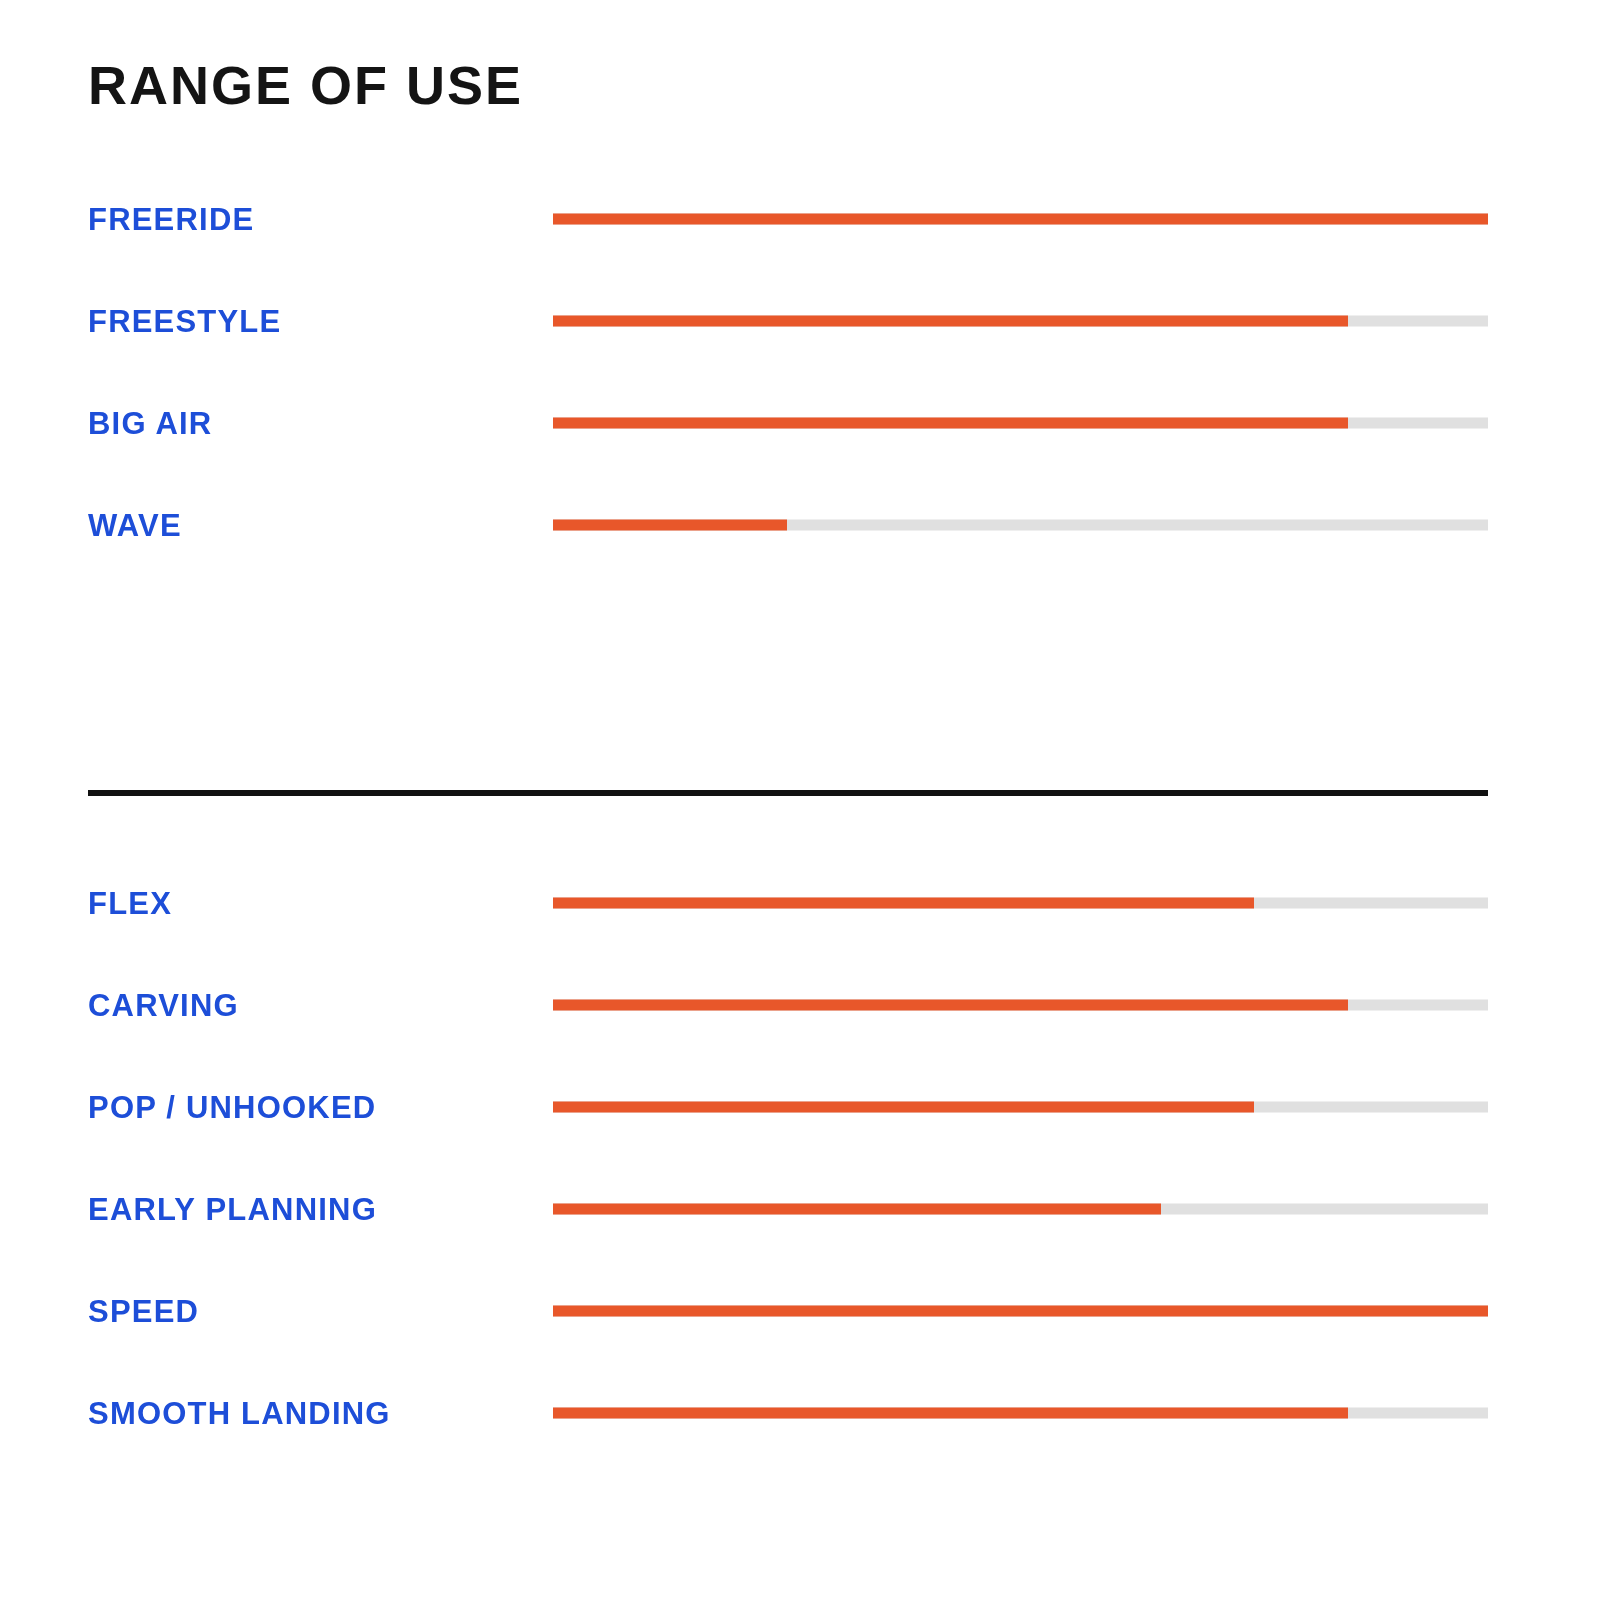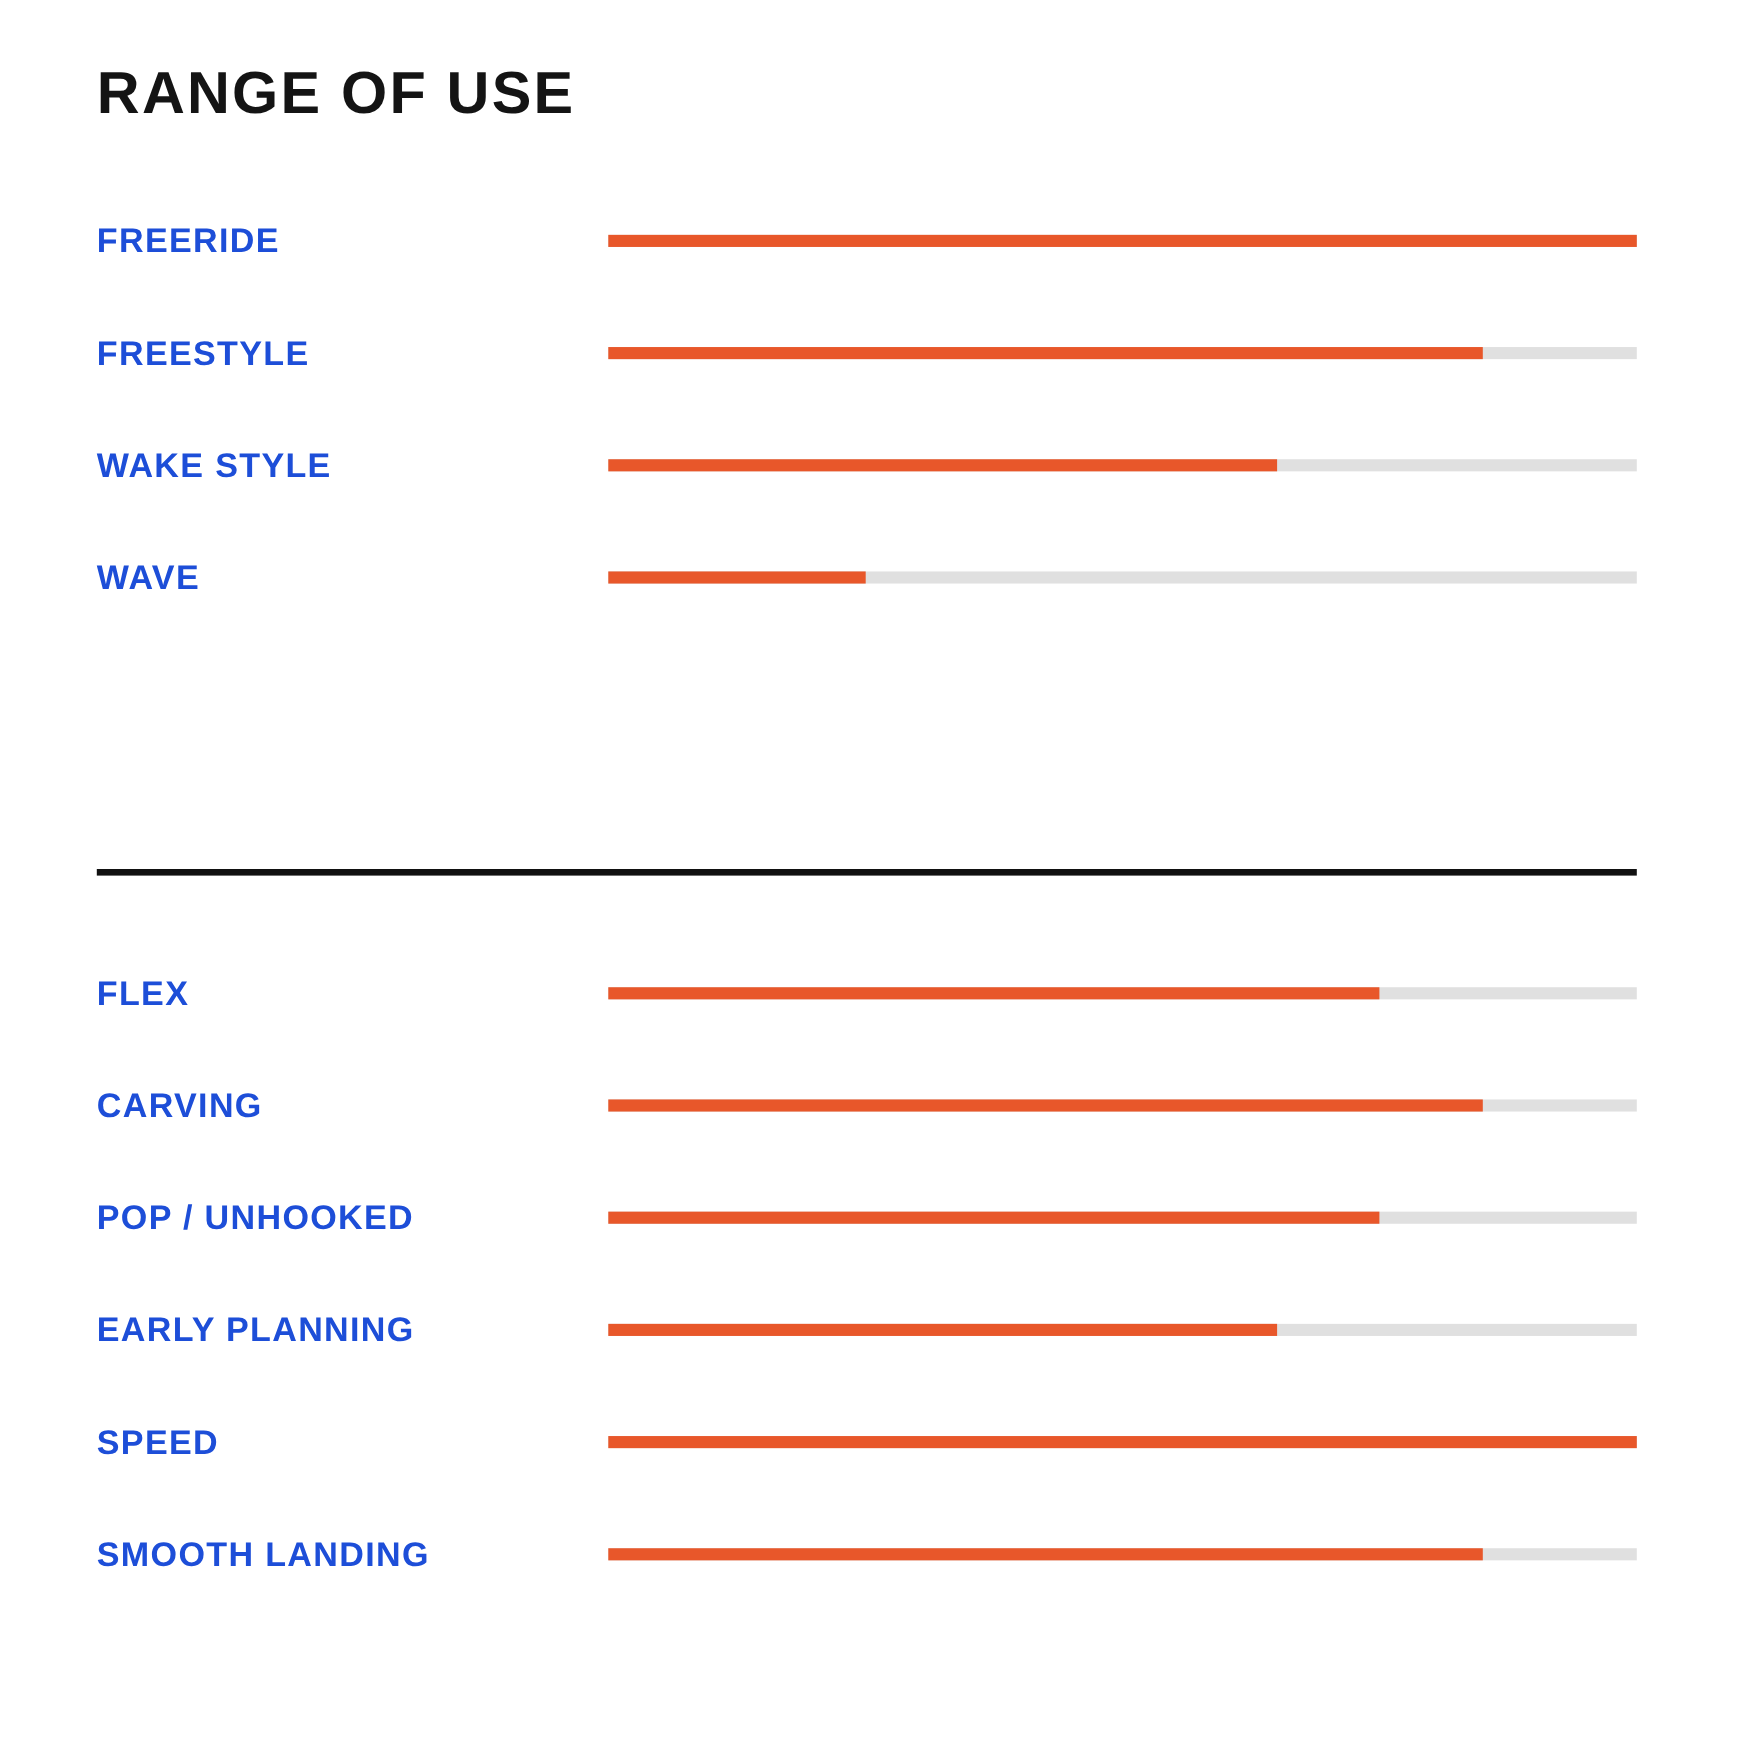--- a/index.html
+++ b/index.html
@@ -101,27 +101,27 @@
       </div>
     </div>
 
     <div class="row">
       <div class="row-label">FREESTYLE</div>
       <div class="bar-track" style="background: rgb(224, 224, 224);">
         <div class="bar-fill" style="width: 85%; background: rgb(232, 87, 42);"></div>
       </div>
     </div>
 
-
     <div class="row">
-      <div class="row-label">WAKE STYLE</div>
+      <div class="row-label">BIG AIR</div>
       <div class="bar-track" style="background: rgb(224, 224, 224);">
-        <div class="bar-fill" style="width: 65%; background: rgb(232, 87, 42);"></div>
+        <div class="bar-fill" style="width: 85%; background: rgb(232, 87, 42);"></div>
       </div>
     </div>
+
 
     <div class="row">
       <div class="row-label">WAVE</div>
       <div class="bar-track" style="background: rgb(224, 224, 224);">
         <div class="bar-fill" style="width: 25%; background: rgb(232, 87, 42);"></div>
       </div>
     </div>
 
 
   </div>

